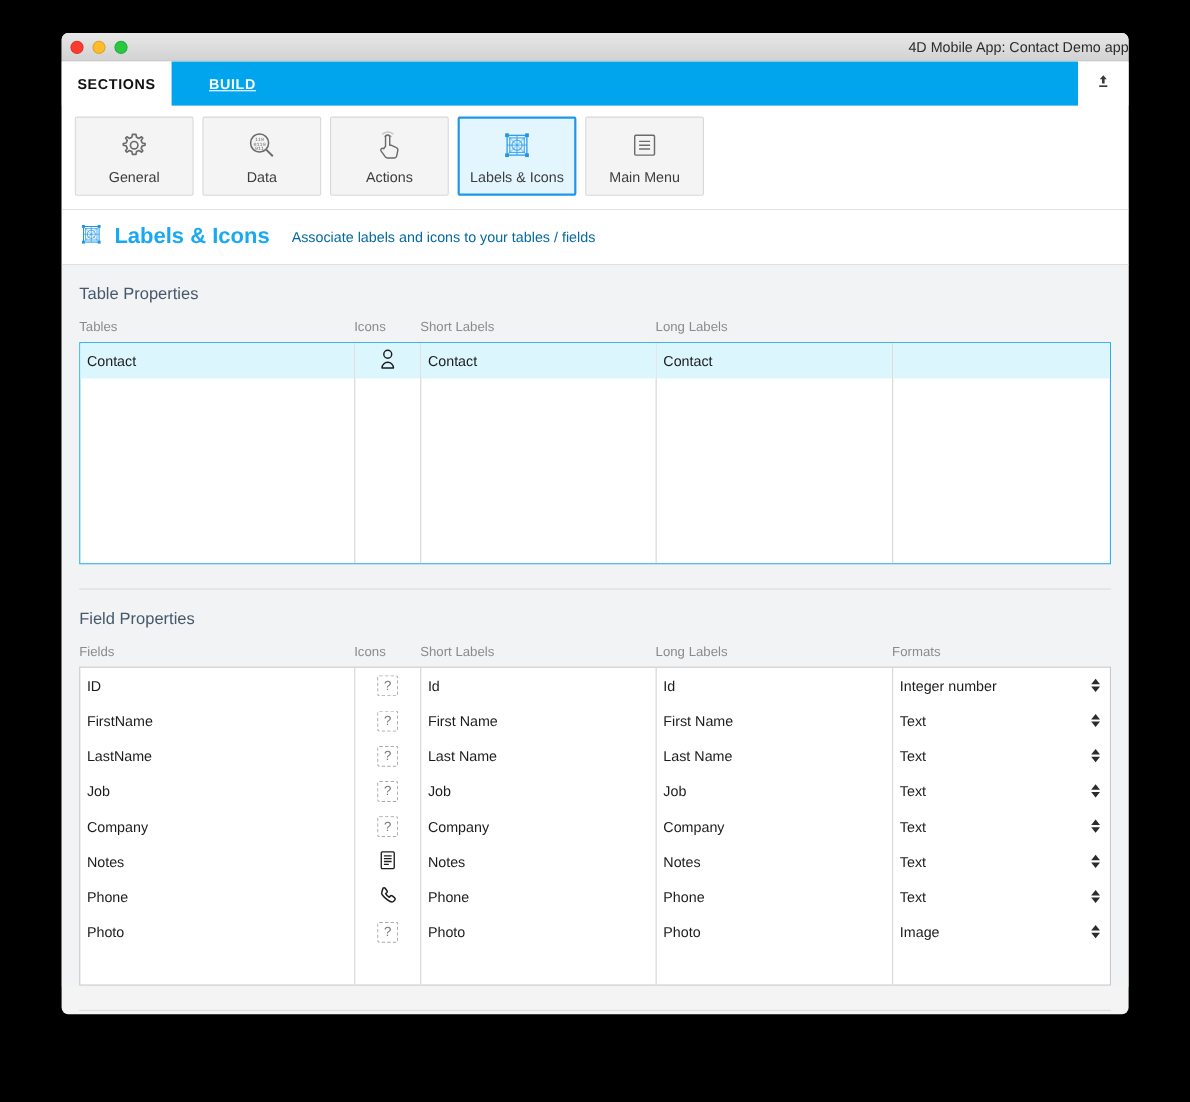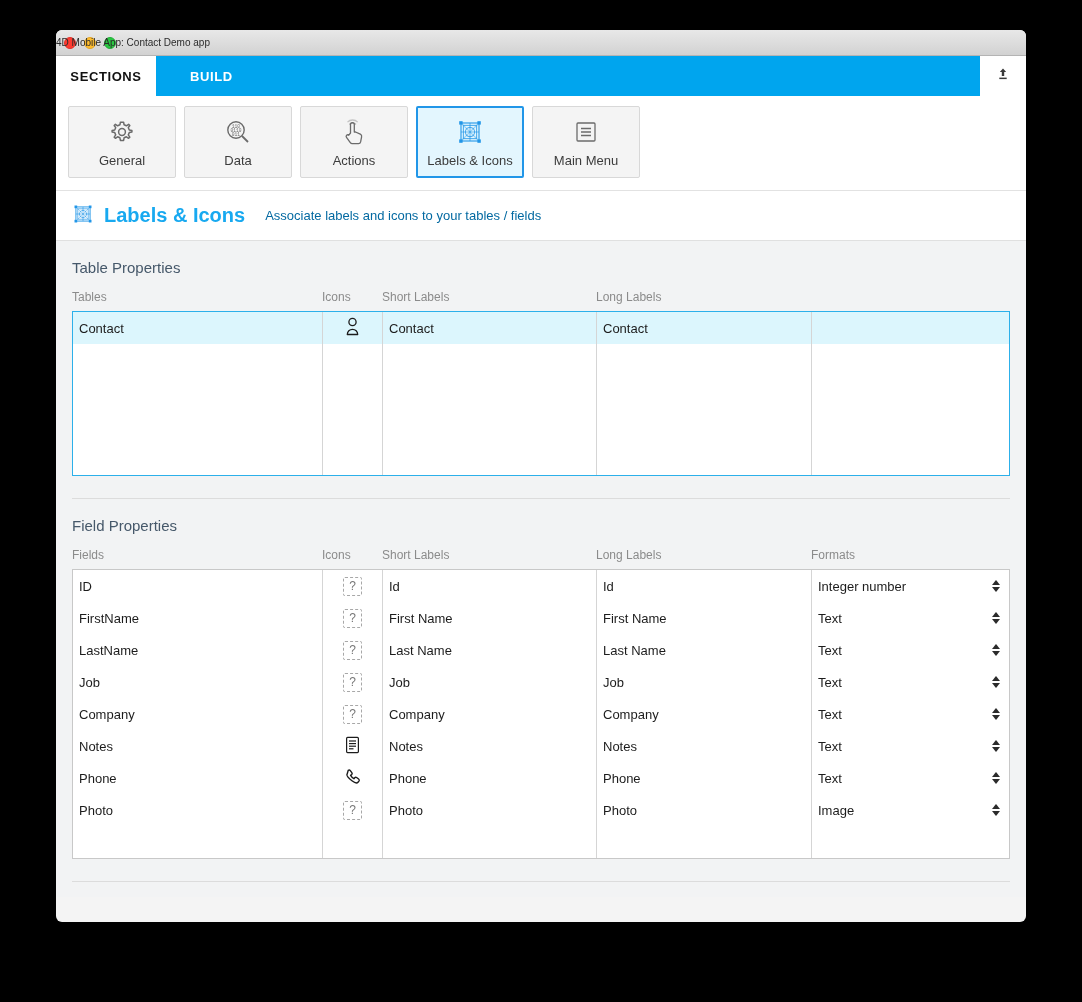--- a/index.html
+++ b/index.html
@@ -43,22 +43,22 @@
     border-radius: 50%;
     display: block;
   }
   .light.red    { background: #ff3b30; border: 1px solid #e0322a; }
   .light.yellow { background: #ffbd2e; border: 1px solid #e0a425; }
   .light.green  { background: #28c840; border: 1px solid #22ae38; }
 
   #window-title {
     position: absolute;
     left: 0; right: 0;
-    text-align: left;
-    font-size: 10px;
+    text-align: right;
+    font-size: 13px;
     color: #2b2b2b;
     pointer-events: none;
   }
 
   
   #tabbar {
     height: 40px;
     display: flex;
     align-items: stretch;
     background: #ffffff;
@@ -77,20 +77,21 @@
     background: #ffffff;
     color: #111111;
     width: 100px;
   }
   .tab.inactive {
     background: #00a5ee;
     color: #ffffff;
     flex: 1;
     justify-content: flex-start;
     padding-left: 34px;
+    text-decoration: underline;
   }
   #upload-btn {
     width: 46px;
     background: #ffffff;
     display: flex;
     align-items: center;
     justify-content: center;
   }
 
   
@@ -353,21 +354,21 @@
     <div class="panel-title">Table Properties</div>
 
     <div class="hdr-row">
       <span style="width:250px">Tables</span>
       <span style="width:60px">Icons</span>
       <span style="width:214px">Short Labels</span>
       <span style="width:215px">Long Labels</span>
       <span style="flex:1"></span>
     </div>
 
-    <div class="grid selected-grid" style="height:165px">
+    <div class="grid selected-grid" style="height:202px">
       <div class="col" style="width:250px">
         <div class="cell sel">Contact</div>
       </div>
       <div class="col" style="width:60px">
         <div class="cell sel center">
           <span>
             <svg width="17" height="19" viewBox="0 0 17 19" fill="none" stroke="#1c1c1c" stroke-width="1.3">
               <circle cx="8.5" cy="5" r="3.6"></circle>
               <path d="M3.3 17.5 a5.2 5.2 0 0 1 10.4 0 Z" stroke-linejoin="round"></path>
             </svg>

